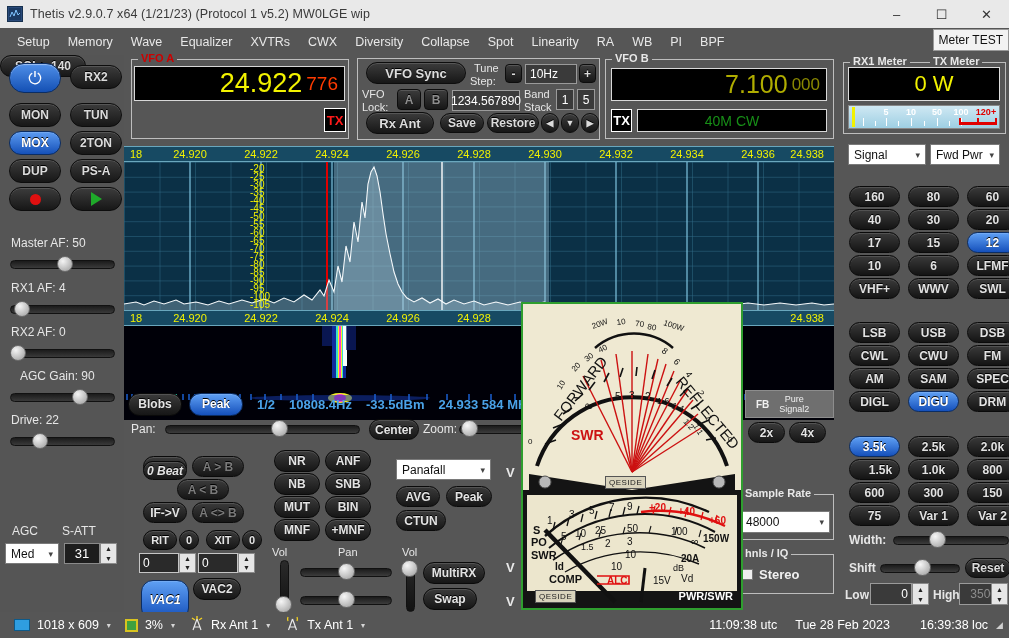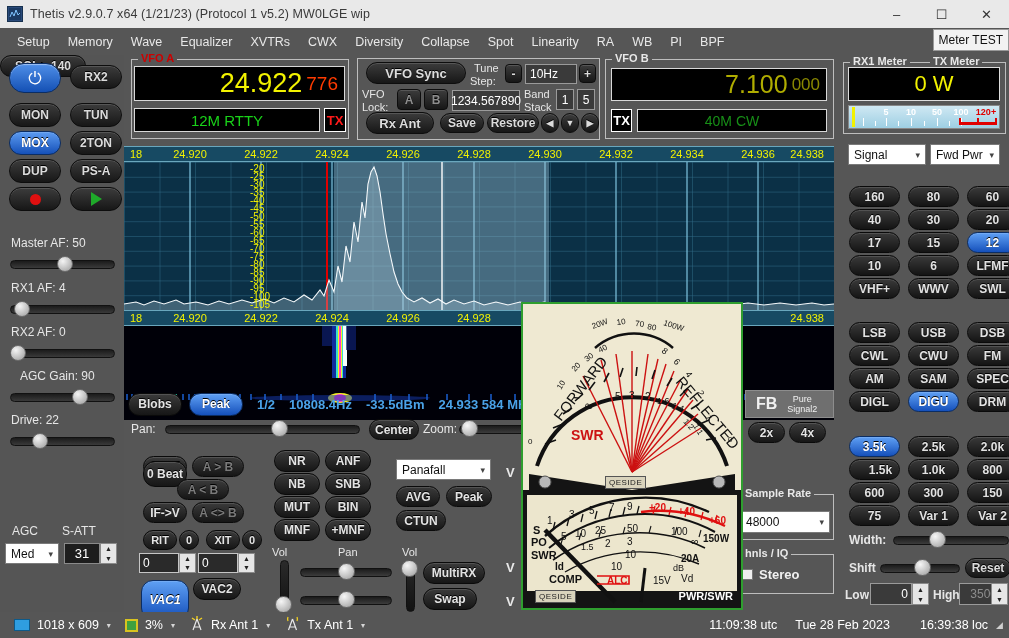--- a/index.html
+++ b/index.html
@@ -297,21 +297,20 @@
     <div class="rbtn" style="left:14px; top:518px; width:86px; height:22px; font-size:12px;">SQL: -140</div>
   </div>
 
   <div class="grp" style="left:131px; top:59px; width:218px; height:80px;">
     <div class="gl" style="color:#cc0000;">VFO A</div>
   </div>
   <div class="vfodisp" style="left:134px; top:66px; width:211px; height:35px;">
     <span class="vfo-main">24.922</span>
     <span class="vfo-sub">776</span>
   </div>
-  <div class="bandbox" style="left:134px; top:108px; width:186px; height:24px;">12M RTTY</div>
   <div class="txbox red" style="left:324px; top:108px; width:22px; height:24px;">TX</div>
 
   <div class="grp" style="left:357px; top:58px; width:243px; height:82px;"></div>
   <div class="rbtn" style="position:absolute; left:366px; top:62px; width:100px; height:22px; font-size:13px;">VFO Sync</div>
   <div class="tinylbl" style="left:362px; top:88px;">VFO</div>
   <div class="tinylbl" style="left:362px; top:101px;">Lock:</div>
   <div class="rbtn" style="position:absolute; left:397px; top:89px; width:24px; height:21px; border-radius:4px; color:#8d8d8d;">A</div>
   <div class="rbtn" style="position:absolute; left:424px; top:89px; width:24px; height:21px; border-radius:4px; color:#8d8d8d;">B</div>
   <div class="numbox" style="left:452px; top:90px; width:68px; height:21px; font-size:12px; background:#3a3a3a; border-color:#9a9a9a;">1234.567890</div>
 
@@ -615,21 +614,21 @@
   </div>
   <div class="mbtn" style="left:369px; top:419px; width:50px; height:21px;">Center</div>
   <div class="slabel" style="left:423px; top:422px;">Zoom:</div>
   <div class="hslider" style="left:459px; top:421px; width:130px;">
     <div class="track"></div>
       <div class="knob" style="left:2px;"></div>
   </div>
 
   <div class="mbtn dim" style="left:143px; top:456px; width:44px; height:21px;">SPLT</div>
   <div class="mbtn dim" style="left:192px; top:456px; width:52px; height:21px;">A &gt; B</div>
-  <div class="mbtn" style="left:143px; top:461px; width:44px; height:26px;">0 Beat</div>
+  <div class="mbtn" style="left:143px; top:461px; width:44px; height:19px;font-style:italic;">0 Beat</div>
   <div class="mbtn dim" style="left:177px; top:479px; width:52px; height:21px;">A &lt; B</div>
   <div class="mbtn" style="left:143px; top:502px; width:44px; height:21px;">IF-&gt;V</div>
   <div class="mbtn dim" style="left:192px; top:502px; width:52px; height:21px;">A &lt;&gt; B</div>
 
   <div class="mbtn" style="left:143px; top:530px; width:34px; height:20px; font-size:11px;">RIT</div>
   <div class="mbtn" style="left:179px; top:530px; width:20px; height:20px; font-size:11px;">0</div>
   <div class="mbtn" style="left:206px; top:530px; width:34px; height:20px; font-size:11px;">XIT</div>
   <div class="mbtn" style="left:242px; top:530px; width:20px; height:20px; font-size:11px;">0</div>
 
   <div class="numbox" style="left:139px; top:553px; width:40px; height:20px; font-size:12px; justify-content:flex-start; padding-left:3px; background:#2a2a2a; border-color:#c6c6c6;">0</div>
@@ -684,21 +683,21 @@
   </div>
   <div class="mbtn" style="left:396px; top:486px; width:44px; height:21px;">AVG</div>
   <div class="mbtn" style="left:446px; top:486px; width:46px; height:21px;">Peak</div>
   <div class="mbtn" style="left:396px; top:510px; width:50px; height:21px;">CTUN</div>
 
   <div class="tinylbl" style="left:506px; top:465px; color:#e8e8e8; font-weight:bold; font-size:13px;">V</div>
   <div class="tinylbl" style="left:506px; top:560px; color:#e8e8e8; font-weight:bold; font-size:13px;">V</div>
   <div class="tinylbl" style="left:506px; top:594px; color:#e8e8e8; font-weight:bold; font-size:13px;">V</div>
 
   <div style="position:absolute; left:745px; top:390px; width:89px; height:28px; background:#6f6f6f; border:1px solid #8d8d8d; display:flex; align-items:center;">
-    <span style="font-size:16px; color:#f0f0f0; margin-left:10px; font-weight:bold;">FB</span>
+    <span style="font-size:10px; color:#f0f0f0; margin-left:10px; font-weight:bold;">FB</span>
     <span style="font-size:9px; color:#f0f0f0; margin-left:10px; line-height:10px; text-align:center;">
       <span>Pure</span><br>
       <span>Signal2</span>
     </span>
   </div>
   <div class="mbtn" style="left:748px; top:422px; width:37px; height:21px;">2x</div>
   <div class="mbtn" style="left:789px; top:422px; width:37px; height:21px;">4x</div>
 
   <div class="grp" style="left:737px; top:494px; width:97px; height:46px;">
     <div class="gl" style="left:4px; color:#e8e8e8;">Sample Rate</div>

